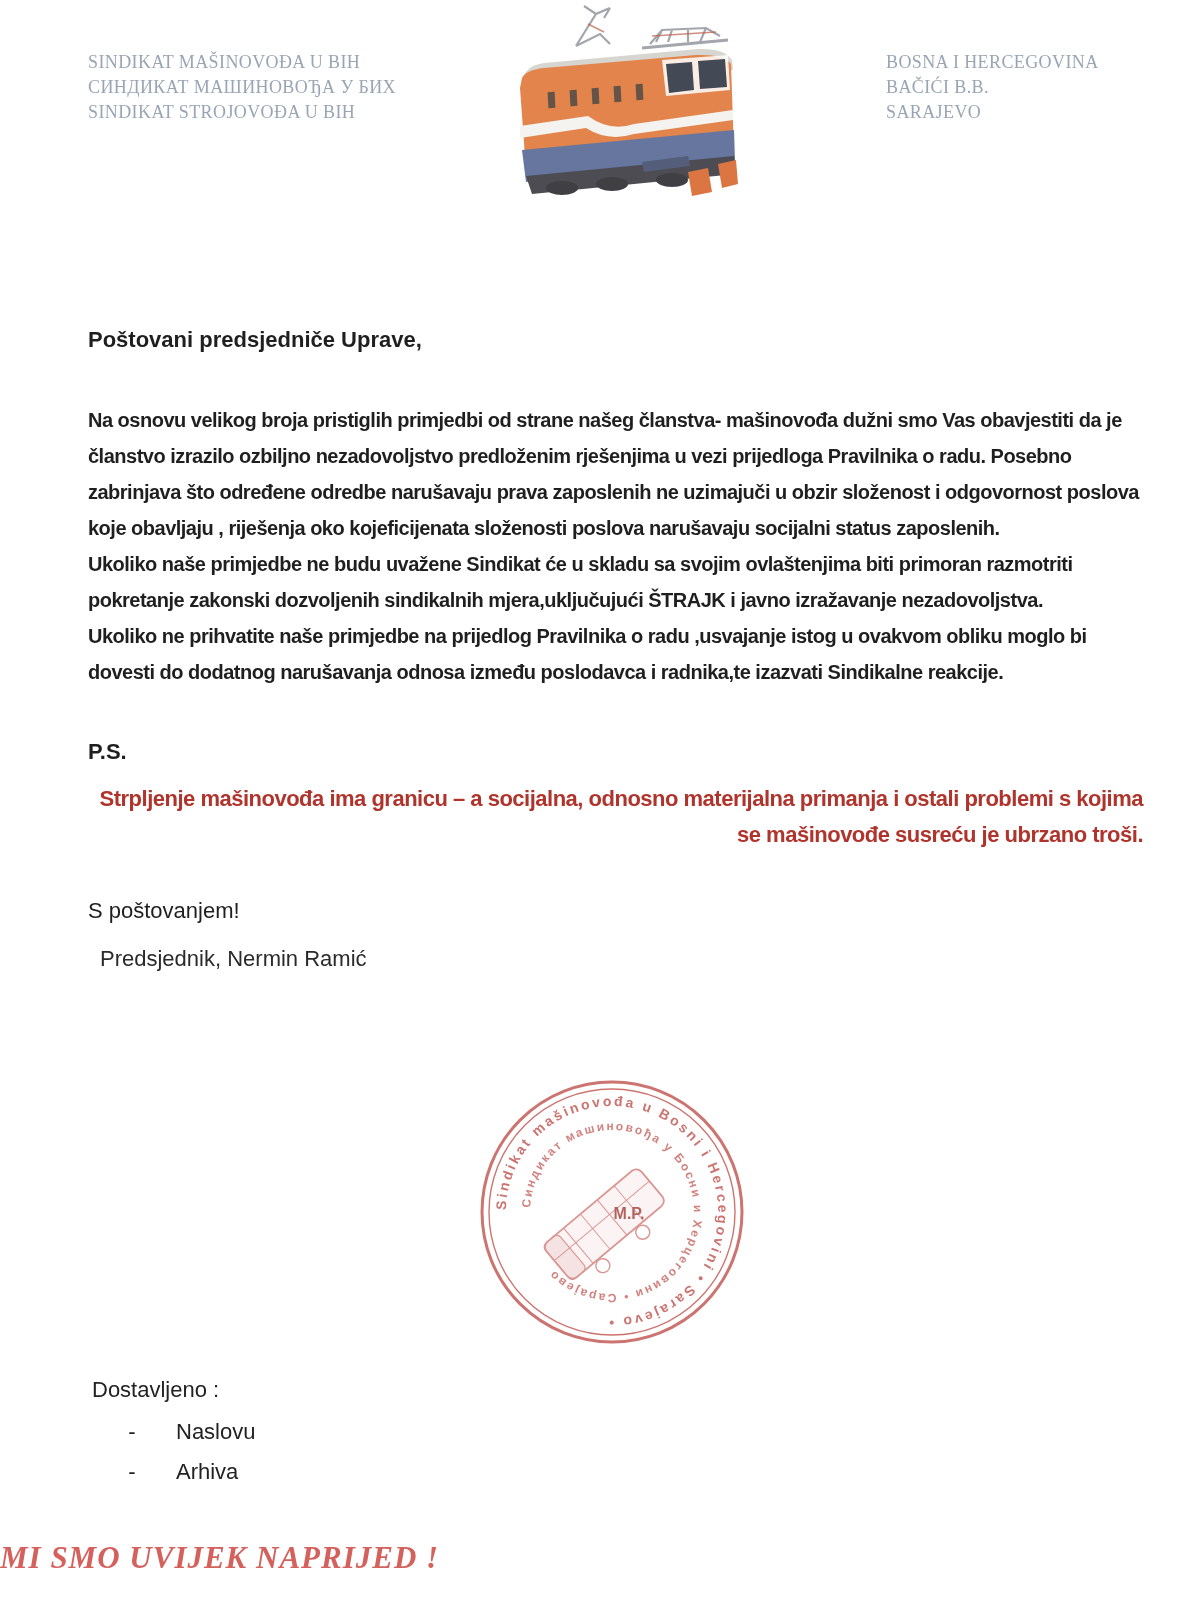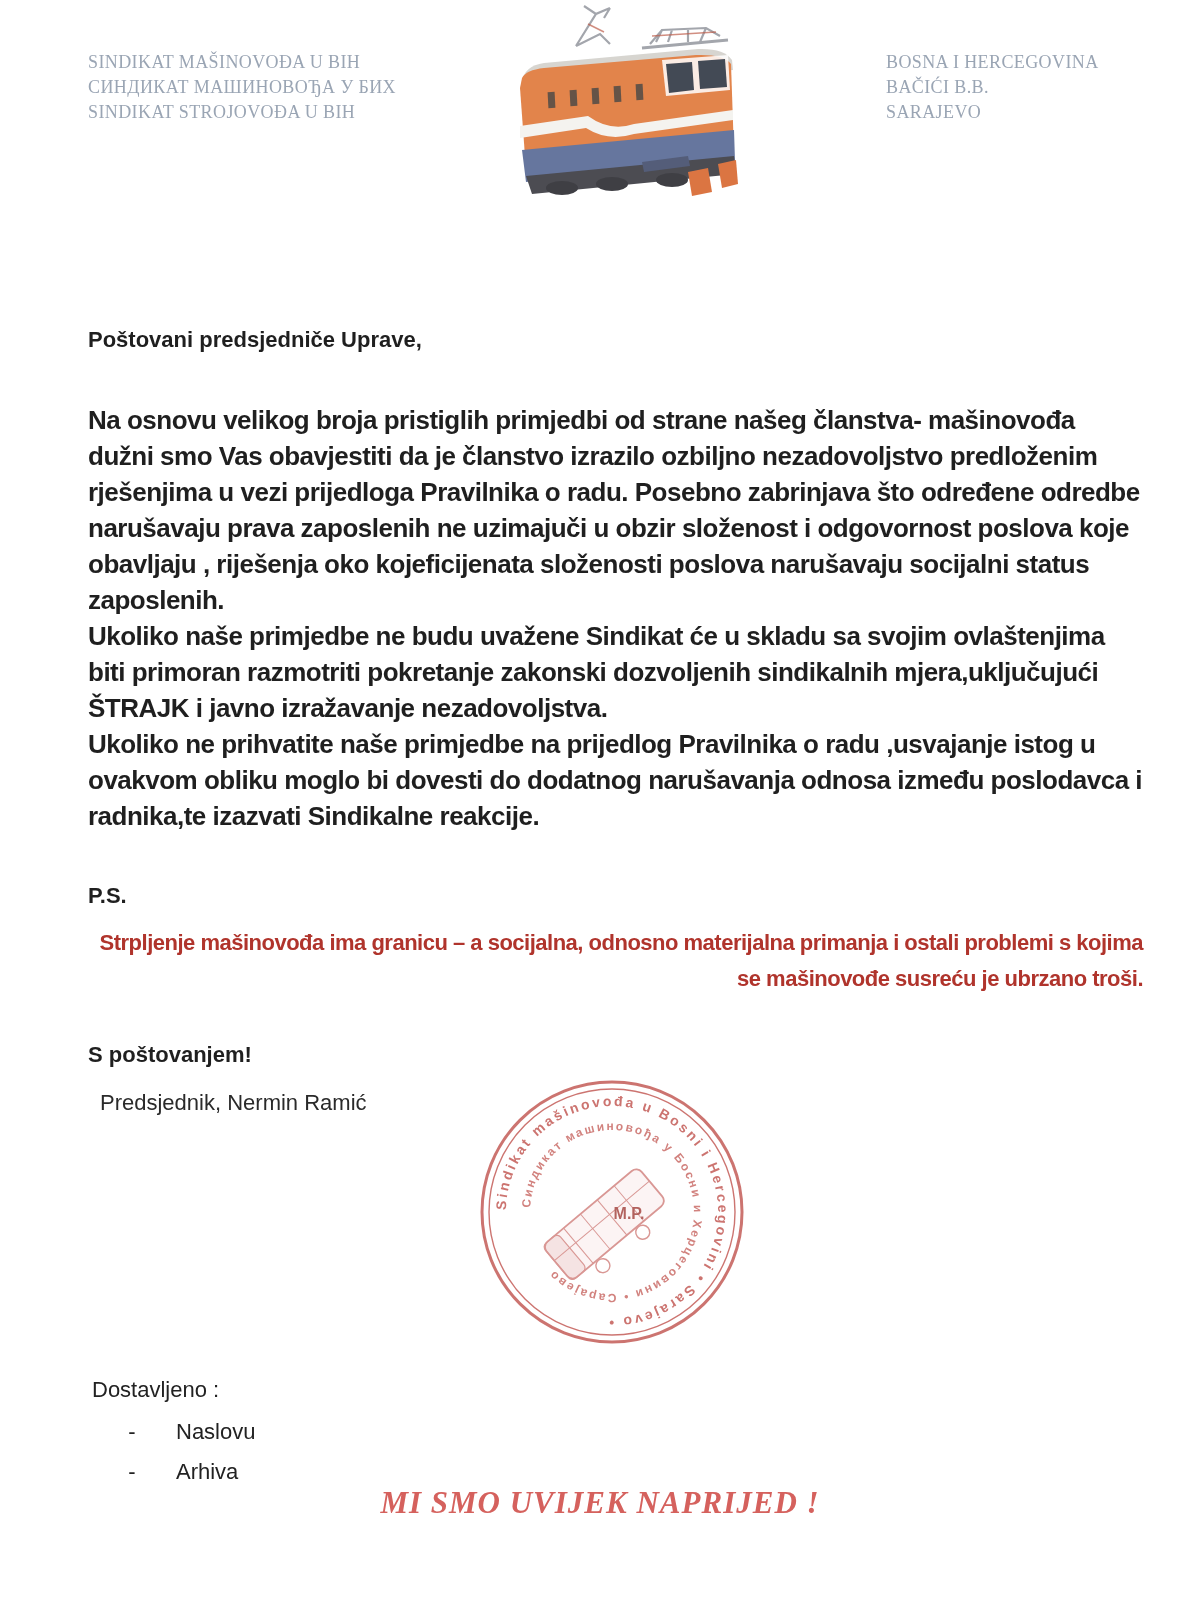--- a/index.html
+++ b/index.html
@@ -14,38 +14,38 @@
     font-family:"Liberation Serif",serif;
     font-size:18px;line-height:25px;letter-spacing:0.4px;
     color:#9aa5b4;
   }
   .hdr-left{left:88px;}
   .hdr-right{left:886px;}
   .train-logo{position:absolute;left:492px;top:4px;width:264px;height:196px;opacity:0.92;}
   
   .letter{position:absolute;left:88px;top:322px;width:1055px;}
   .salutation{font-size:22px;font-weight:700;line-height:36px;margin:0 0 44px 0;}
-  .para{font-size:26px;font-weight:700;line-height:36px;letter-spacing:-0.5px;margin:0;}
+  .para{font-size:20px;font-weight:700;line-height:36px;letter-spacing:-0.5px;margin:0;}
   .ps-label{font-size:22px;font-weight:700;line-height:36px;margin:44px 0 11px 0;}
   .ps-text{font-size:22px;font-weight:700;line-height:36px;letter-spacing:-0.5px;
            margin:6px 0 0 0;color:#b0342c;text-align:right;}
-  .closing{font-size:22px;font-weight:700;line-height:36px;margin:40px 0 0 0;}
+  .closing{font-size:22px;font-weight:400;line-height:36px;margin:40px 0 0 0;}
   .signature{font-size:22px;font-weight:400;line-height:36px;margin:12px;
              text-align:left;padding-right:82px;color:#2a2a2a;}
   
   .stamp{position:absolute;left:475px;top:1075px;width:274px;height:274px;}
   
   .distribution{position:absolute;left:92px;top:1372px;font-size:22px;color:#222;}
   .dist-label{line-height:36px;margin:0 0 4px 0;}
   .dist-item{display:flex;line-height:40px;}
   .dist-dash{width:36px;text-align:center;margin-left:22px;}
   .dist-text{margin-left:26px;}
   
   .footer{
-    position:absolute;left:0;right:0;top:1485px;text-align:center;
+    position:absolute;left:0;right:0;top:1540px;
     font-family:"Liberation Serif",serif;font-style:italic;font-weight:700;
     font-size:31px;letter-spacing:1px;color:#d5615d;
   }
 </style>
 </head>
 <body>
 
 <div class="page">
 
   <div class="hdr-block hdr-left">

